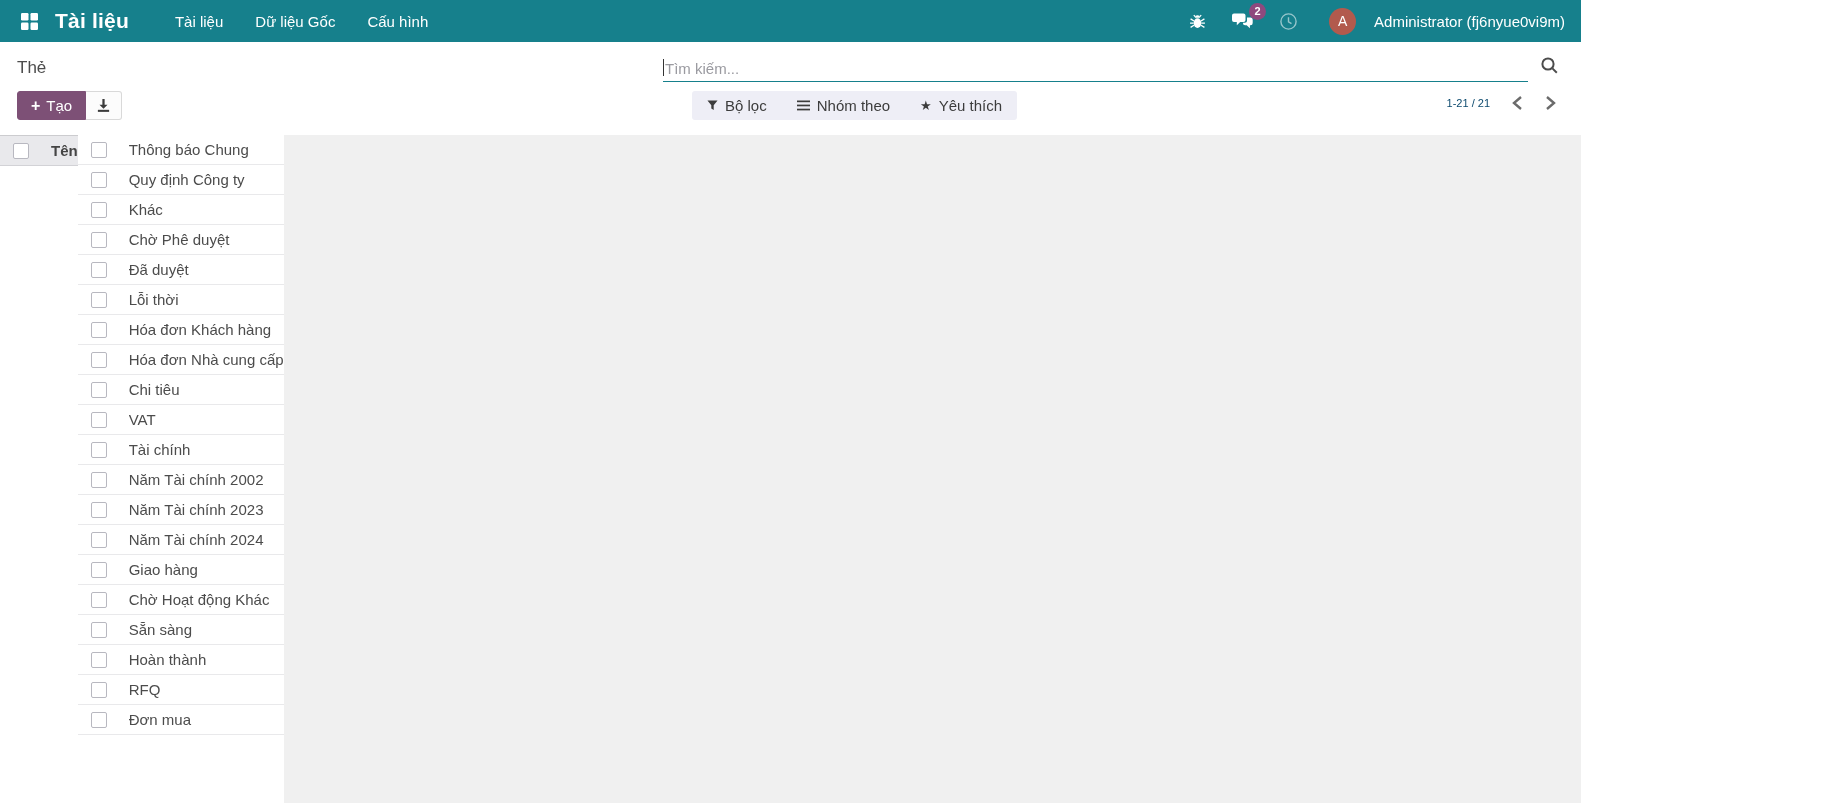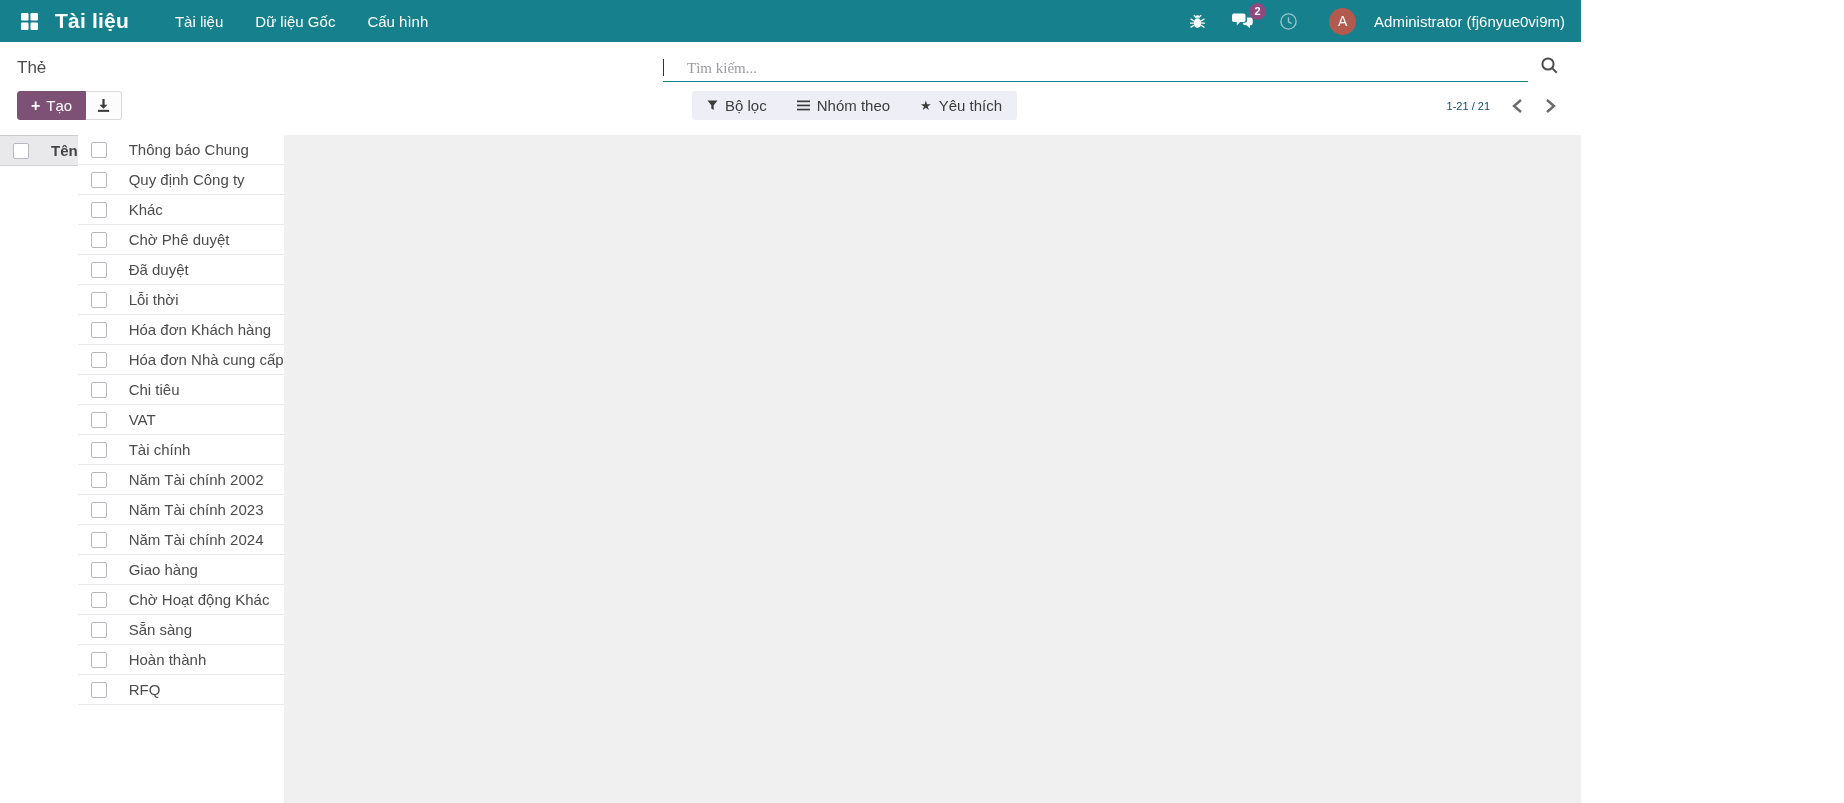--- a/index.html
+++ b/index.html
@@ -27,25 +27,25 @@
   .page-title { font-size: 17px; font-weight: 400; color: #4c4c4c; line-height: 32px; }
   .cp-buttons { margin-top: 7px; display: flex; align-items: stretch; }
   .btn-create { background: #7d5076; color: #fff; border: 1px solid #7d5076; font-size: 15px; padding: 5px 13px; cursor: pointer; border-radius: 3px 0 0 3px; display: flex; align-items: center; font-family: inherit; }
   .btn-create .plus { font-size: 16px; font-weight: 700; margin-right: 6px; line-height: 1; }
   .btn-export { background: #fcfcfc; border: 1px solid #d9d9d9; border-left: none; padding: 5px 10px; cursor: pointer; border-radius: 0 3px 3px 0; display: flex; align-items: center; }
 
   .cp-right { width: 918px; padding: 12px 14px 0 0; display: flex; flex-direction: column; }
   .search-row { display: flex; align-items: flex-end; }
   .search-wrap { flex: 1; position: relative; border-bottom: 1px solid #16808c; display: flex; align-items: center; padding-bottom: 4px; }
   .caret { width: 1px; height: 17px; background: #333; display: inline-block; }
-  .search-input { border: none; outline: none; font-size: 15px; color: #333; flex: 1; padding: 2px 0 0 1px; font-family: Liberation Serif, serif; background: transparent; margin-left: 22px; }
+  .search-input { border: none; outline: none; font-size: 15px; color: #333; flex: 1; padding: 2px 0 0 1px; font-family: Liberation Sans, sans-serif; background: transparent; }
   .search-input::placeholder { color: #9a9aa0; }
   .search-btn { background: none; border: none; cursor: pointer; padding: 2px 8px 4px 12px; }
 
-  .filter-row { margin-top: 9px; display: flex; align-items: center; justify-content: space-between; padding-left: 29px; }
+  .filter-row { margin-top: 9px; display: flex; align-items: flex-start; justify-content: space-between; padding-left: 29px; }
   .filter-group { background: #eeeef6; border-radius: 3px; display: inline-flex; align-items: center; }
   .filter-btn { background: none; border: none; cursor: pointer; font-size: 15px; color: #3c3c3c; padding: 6px 15px; display: flex; align-items: center; font-family: inherit; white-space: nowrap; }
   .filter-btn .f-icon { margin-right: 7px; display: inline-flex; align-items: center; }
   .star-glyph { font-size: 13px; color: #3c3c3c; line-height: 1; }
   .pager { display: flex; align-items: center; }
   .pager-range { font-size: 11px; color: #0c4a6e; margin-right: 11px; }
   .pager-btn { background: none; border: none; cursor: pointer; padding: 4px 11px; display: flex; align-items: center; }
 
   
   .table { flex: 1; display: flex; flex-direction: row; overflow: hidden; }
@@ -293,17 +293,23 @@
             <span class="checkbox"></span>
           </span>
           <span class="cell-name">Hoàn thành</span>
         </div>
         <div class="trow">
           <span class="cell-check">
             <span class="checkbox"></span>
           </span>
           <span class="cell-name">RFQ</span>
         </div>
+        <div class="trow">
+          <span class="cell-check">
+            <span class="checkbox"></span>
+          </span>
+          <span class="cell-name">Đơn mua</span>
+        </div>
       </div>
     <div class="bottom-strip"></div>
   </section>
 
 </div>
 
 </body></html>

